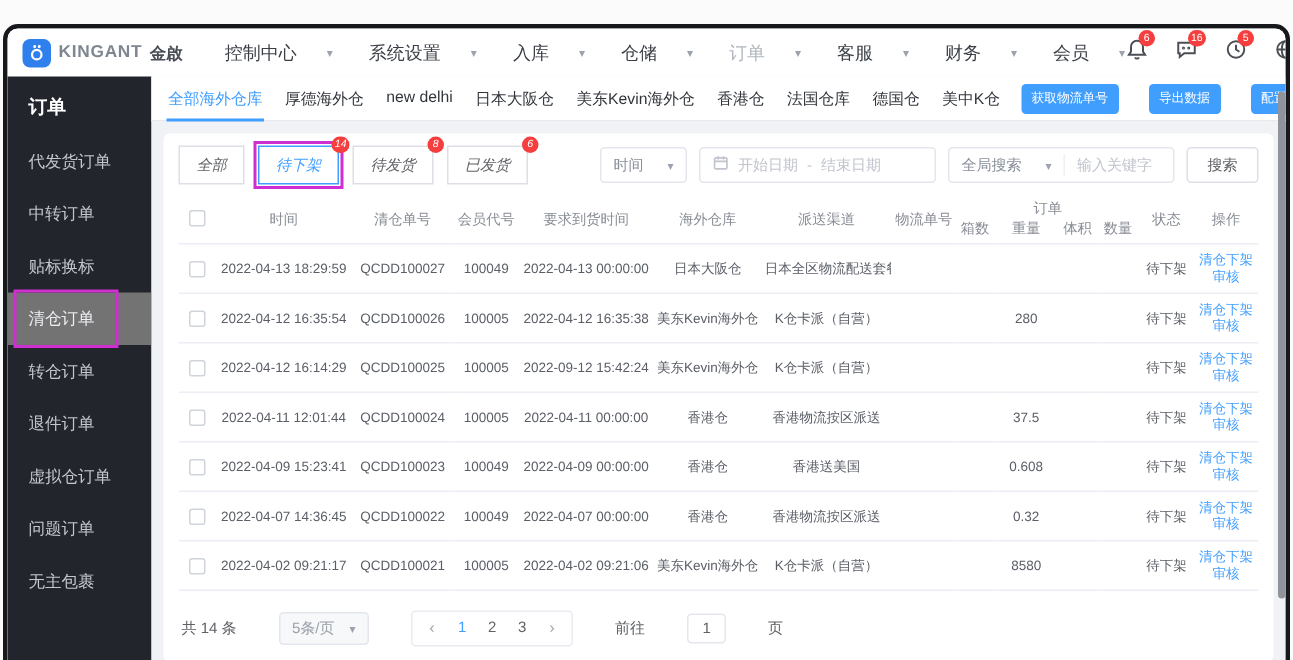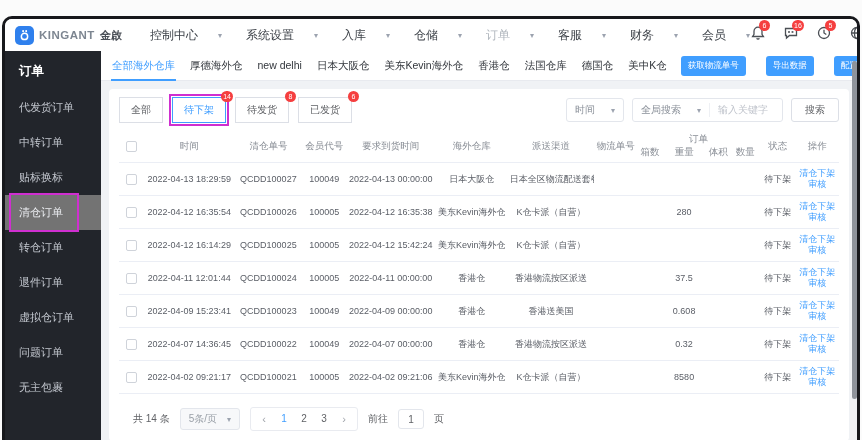--- a/index.html
+++ b/index.html
@@ -31,40 +31,40 @@
   
   .tabstrip { height:30px; flex:none; background:#fff; border-bottom:1px solid #e8eaef; display:flex; align-items:center; padding:0 10px; gap:13px; }
   .tab { font-size:10.5px; color:#32363c; padding:9px 1px 8px; position:relative; cursor:pointer; white-space:nowrap; }
   .tab.active { color:#409eff; }
   .tab.active::after { content:''; position:absolute; left:0; right:0; bottom:0; height:2px; background:#409eff; }
   .actions { margin-left:auto; display:flex; gap:20px; }
   .btn-primary { background:#409eff; border:none; color:#fff; font-size:8.5px; padding:4px 7px; border-radius:3px; cursor:pointer; white-space:nowrap; font-family:inherit; }
   
   .card { flex:1; margin:8px; background:#fff; border-radius:4px; padding:8px 10px 6px; display:flex; flex-direction:column; min-height:0; }
   .filter-row { display:flex; align-items:center; gap:8px; flex:none; }
-  .chip { position:relative; border:1px solid #dcdfe6; background:#fff; color:#606266; font-size:10px; padding:5px 11px; border-radius:0; cursor:pointer; white-space:nowrap; font-family:inherit; }
+  .chip { position:relative; border:1px solid #dcdfe6; background:#fff; color:#606266; font-size:10px; padding:5px 11px; border-radius:0; cursor:pointer; white-space:nowrap; font-family:inherit;font-style:italic; }
   .chip.active { border-color:#409eff; color:#409eff; }
   .chip.highlight { outline:2px solid #cf2fd0; outline-offset:1px; }
   .chip .badge-red { top:-7px; left:auto; right:-8px; z-index:2; }
   .filter-right { margin-left:auto; display:flex; align-items:center; gap:8px; }
   .ctl { border:1px solid #e3e6ec; border-radius:3px; height:24px; display:flex; align-items:center; font-size:10px; color:#9aa0a8; background:#fff; }
   .ctl .sel { display:flex; align-items:center; gap:16px; padding:0 8px; color:#8a9099; }
   .ctl .ph { color:#c0c4cc; }
   .divider-v { width:1px; height:14px; background:#eef0f4; }
   .cal svg { width:11px; height:11px; stroke:#c0c4cc; fill:none; stroke-width:1.2; }
   .btn-search { border:1px solid #dcdfe6; background:#fff; border-radius:3px; height:24px; padding:0 13px; font-size:10px; color:#606266; cursor:pointer; font-family:inherit; }
   
   .table-wrap { flex:1; min-height:0; margin-top:7px; overflow:hidden; }
   table { width:100%; border-collapse:collapse; table-layout:fixed; }
   th { font-size:9.5px; color:#888d95; font-weight:normal; padding:3px 2px; text-align:center; white-space:nowrap; overflow:hidden; }
   td { font-size:9px; color:#5a5e66; padding:5px 2px; text-align:center; border-top:1px solid #ebeef5; white-space:nowrap; overflow:hidden; }
   .cb { display:inline-block; width:11px; height:11px; border:1px solid #cfd3da; border-radius:2px; background:#fff; vertical-align:middle; cursor:pointer; }
   .op-link { display:block; color:#409eff; font-size:9px; line-height:11px; cursor:pointer; }
   
-  .pager-row { flex:none; display:flex; align-items:center; gap:10px; font-size:10px; color:#606266; padding:10px 2px 4px; margin-top:auto;margin-left:12px; }
+  .pager-row { flex:none; display:flex; align-items:center; gap:28px; font-size:10px; color:#606266; padding:10px 2px 4px; margin-top:auto; }
   .per-page { border:1px solid #e3e6ec; background:#f7f8fa; border-radius:3px; height:22px; display:flex; align-items:center; gap:10px; padding:0 8px; color:#9aa0a8; cursor:pointer; }
   .pages { border:1px solid #e9ebf0; border-radius:3px; height:24px; display:flex; align-items:center; padding:0 4px; gap:2px; background:#fff; }
   .page-btn { min-width:18px; height:20px; line-height:20px; text-align:center; color:#606266; cursor:pointer; font-size:10px; background:none; border:none; font-family:inherit; }
   .page-btn.active { color:#409eff; }
   .arrow { color:#a0a4ab; font-size:11px; }
   .goto-input { width:26px; height:20px; border:1px solid #e3e6ec; border-radius:3px; text-align:center; font-size:10px; color:#606266; font-family:inherit; }
   .scrollbar { position:absolute; right:0px; top:42px; width:5px; height:338px; background:#8f949c; border-radius:3px; }
 </style>
 </head>
 <body>
@@ -284,20 +284,29 @@
                 <span class="badge-red">6</span>
               </button>
             </div>
           <div class="filter-right">
             <div class="ctl">
               <span class="sel">
                   <span>时间</span>
                   <span class="caret">▾</span>
                 </span>
             </div>
+            <div class="ctl" style="padding:0 8px; gap:6px; width:158px;">
+              <span class="cal"><svg viewBox="0 0 12 12">
+                    <rect x="1.5" y="2.5" width="9" height="8" rx="1"></rect>
+                    <path d="M4 1.2v2.4M8 1.2v2.4M1.5 5h9"></path>
+                  </svg></span>
+              <span class="ph">开始日期</span>
+              <span class="ph">-</span>
+              <span class="ph">结束日期</span>
+            </div>
             <div class="ctl">
               <span class="sel">
                   <span>全局搜索</span>
                   <span class="caret">▾</span>
                 </span>
               <span class="divider-v"></span>
               <span class="ph" style="padding:0 8px; width:72px;">输入关键字</span>
             </div>
             <button class="btn-search">搜索</button>
           </div>
@@ -382,21 +391,21 @@
                     <span class="op-link">清仓下架</span>
                     <span class="op-link">审核</span>
                   </td>
                 </tr>
 
                 <tr>
                   <td><span class="cb"></span></td>
                   <td>2022-04-12 16:14:29</td>
                   <td>QCDD100025</td>
                   <td>100005</td>
-                  <td>2022-04-12 15:42:24</td>
+                  <td>2022-09-12 15:42:24</td>
                   <td>美东Kevin海外仓</td>
                   <td>K仓卡派（自营）</td>
                   <td></td>
                   <td></td>
                   <td></td>
                   <td></td>
                   <td></td>
                   <td>待下架</td>
                   <td>
                     <span class="op-link">清仓下架</span>

